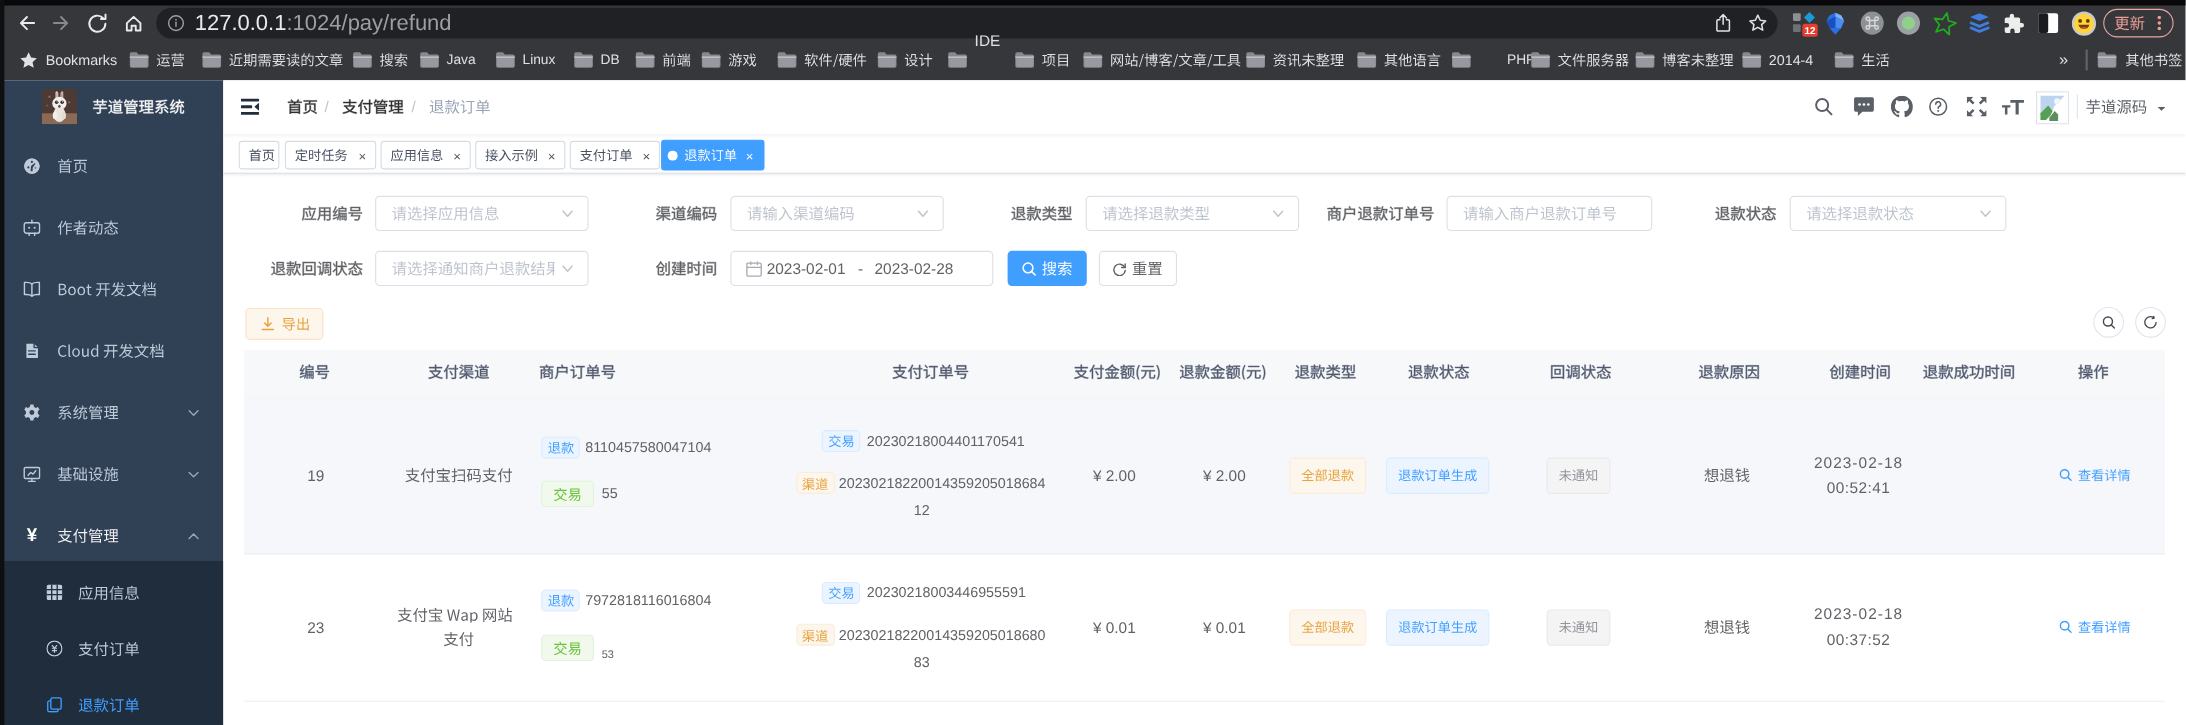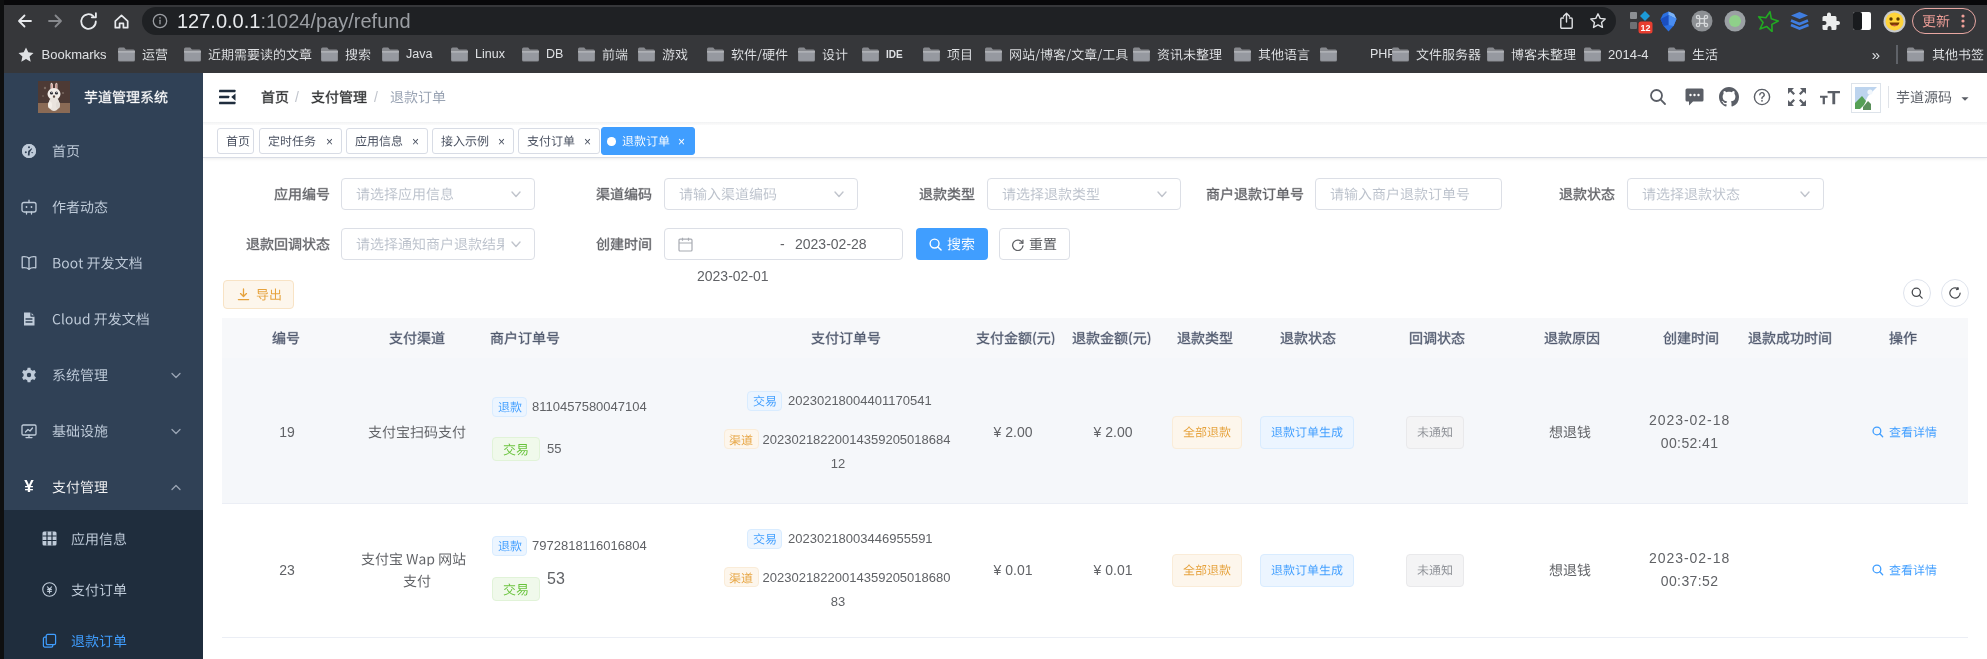--- a/index.html
+++ b/index.html
@@ -360,21 +360,21 @@
           <use href="#g22"></use>
           <use href="#g23" x="1000"></use>
         </g>
       </svg>
     </div>
     <svg class="abs" style="left:861.0px;top:47.0px" width="19" height="15" viewBox="0 0 19 15">
       <path d="M1 2.2A1.6 1.6 0 0 1 2.6 0.6h4.6l1.7 2H16.4A1.6 1.6 0 0 1 18 4.2V13A1.6 1.6 0 0 1 16.4 14.6H2.6A1.6 1.6 0 0 1 1 13z" fill="#87898e"></path>
       <rect x="1.8" y="5.2" width="15.4" height="8.6" rx="1.2" fill="#9699a0"></rect>
       <path d="M1 4.4h17v1H1z" fill="#c9cbcf"></path>
     </svg>
-    <div style="position:absolute;top:47.0px;font-size:10px;color:#dfe1e4;line-height:15.0px;white-space:pre;left:886.0px;font-weight:bold;">IDE</div>
+    <div style="position:absolute;top:30px;font-size:14px;color:#dfe1e4;line-height:15.0px;white-space:pre;left:886.0px;">IDE</div>
     <svg class="abs" style="left:922.0px;top:47.0px" width="19" height="15" viewBox="0 0 19 15">
       <path d="M1 2.2A1.6 1.6 0 0 1 2.6 0.6h4.6l1.7 2H16.4A1.6 1.6 0 0 1 18 4.2V13A1.6 1.6 0 0 1 16.4 14.6H2.6A1.6 1.6 0 0 1 1 13z" fill="#87898e"></path>
       <rect x="1.8" y="5.2" width="15.4" height="8.6" rx="1.2" fill="#9699a0"></rect>
       <path d="M1 4.4h17v1H1z" fill="#c9cbcf"></path>
     </svg>
     <div style="position:absolute;left:947.0px;top:48.0px">
       <svg class="vt" style="width:26.0px;height:13.0px;fill:#dfe1e4;" viewBox="0 -880 2000 1000">
         <g transform="scale(1,-1)">
           <use href="#g24"></use>
           <use href="#g25" x="1000"></use>
@@ -1035,21 +1035,21 @@
           <use href="#g85" x="2000"></use>
           <use href="#g112" x="3000"></use>
         </g>
       </svg>
     </div>
     <div class="abs" style="left:664px;top:228px;width:239px;height:32px;border:1px solid #dcdfe6;border-radius:4px;background:#fff"></div>
     <svg class="abs" style="left:678px;top:237px" width="15" height="15" viewBox="0 0 15 15" fill="none" stroke="#a8abb2" stroke-width="1.2">
       <rect x="1" y="2.2" width="13" height="11.8" rx="1"></rect>
       <path d="M1 6h13M4.5 0.8v3M10.5 0.8v3"></path>
     </svg>
-    <div style="position:absolute;top:235.6px;font-size:14.0px;color:#606266;line-height:16.8px;white-space:pre;left:697.0px;margin-top:32px;">2023-02-01</div>
+    <div style="position:absolute;top:235.6px;font-size:14.0px;color:#606266;line-height:16.8px;white-space:pre;left:697.0px;">2023-02-01</div>
     <div style="position:absolute;top:235.6px;font-size:14.0px;color:#606266;line-height:16.8px;white-space:pre;left:780.0px;">-</div>
     <div style="position:absolute;top:235.6px;font-size:14.0px;color:#606266;line-height:16.8px;white-space:pre;left:795.0px;">2023-02-28</div>
     <div class="abs" style="left:916px;top:228px;width:72px;height:32px;background:#409eff;border-radius:4px"></div>
     <svg class="abs" style="left:929px;top:238px" width="13" height="13" viewBox="0 0 14 14" fill="none" stroke="#fff" stroke-width="1.5" stroke-linecap="round">
       <circle cx="6" cy="6" r="4.8"></circle>
       <path d="M9.6 9.6 13 13"></path>
     </svg>
     <div style="position:absolute;left:947.0px;top:237.0px">
       <svg class="vt" style="width:28.0px;height:14.0px;fill:#ffffff;" viewBox="0 -880 2000 1000">
         <g transform="scale(1,-1)">
@@ -1362,21 +1362,21 @@
     <div style="position:absolute;top:538.2px;font-size:13.0px;color:#606266;line-height:15.6px;white-space:pre;left:532.0px;">7972818116016804</div>
     <div class="abs" style="left:492.0px;top:576.5px;width:48px;height:24px;background:#f0f9eb;border:1px solid #e1f3d8;border-radius:4px"></div>
     <div style="position:absolute;left:503.0px;top:582.5px">
       <svg class="vt" style="width:26.0px;height:13.0px;fill:#67c23a;" viewBox="0 -880 2000 1000">
         <g transform="scale(1,-1)">
           <use href="#g127"></use>
           <use href="#g128" x="1000"></use>
         </g>
       </svg>
     </div>
-    <div style="position:absolute;top:571px;font-size:16px;color:#606266;line-height:15.6px;white-space:pre;left:547.0px;">53</div>
+    <div style="position:absolute;top:588px;font-size:10px;color:#606266;line-height:15.6px;white-space:pre;left:547.0px;">53</div>
     <div class="abs" style="left:747.0px;top:528.5px;width:35px;height:20px;background:#ecf5ff;border:1px solid #d9ecff;border-radius:4px"></div>
     <div style="position:absolute;left:752.5px;top:533.0px">
       <svg class="vt" style="width:24.0px;height:12.0px;fill:#409eff;" viewBox="0 -880 2000 1000">
         <g transform="scale(1,-1)">
           <use href="#g127"></use>
           <use href="#g128" x="1000"></use>
         </g>
       </svg>
     </div>
     <div style="position:absolute;top:531.2px;font-size:13.0px;color:#606266;line-height:15.6px;white-space:pre;left:788.0px;">20230218003446955591</div>

